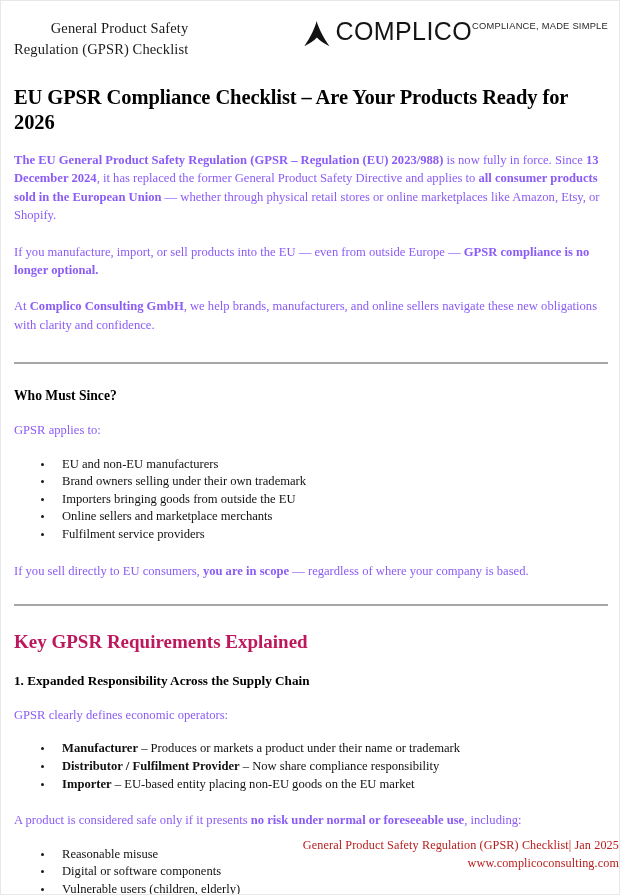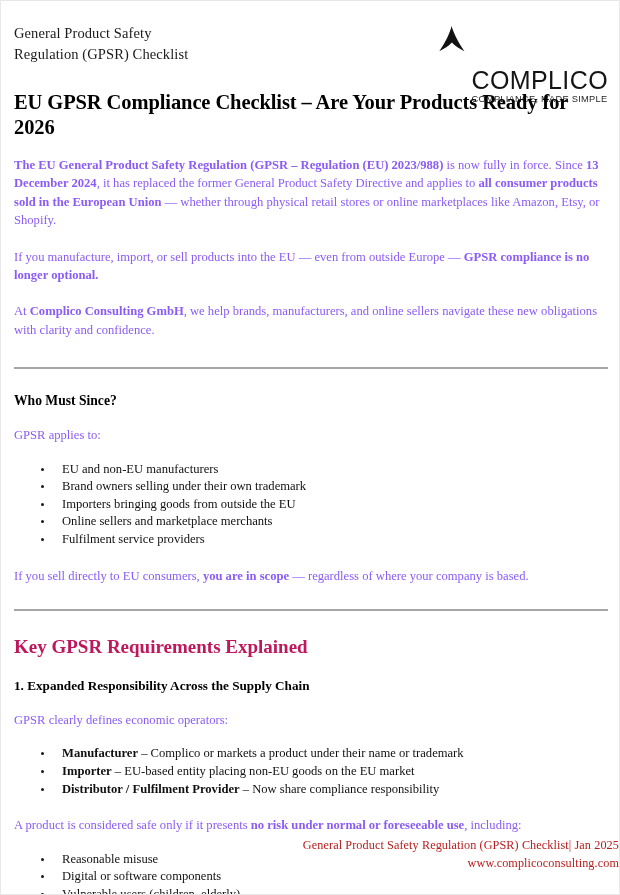--- a/index.html
+++ b/index.html
@@ -23,22 +23,23 @@
     left: 13px;
     top: 0;
     width: 596px;
   }
 
   
   .doc-header {
     display: flex;
     align-items: flex-start;
     justify-content: space-between;
-    padding-top: 22px;
+    padding-top: 17px;
     height: 50px;
+    text-align: right;
   }
   .header-title {
     font-size: 14.5px;
     line-height: 21px;
     color: #1a1a1a;
     letter-spacing: 0.1px;
     white-space: pre-line;
   }
   .brand {
     display: flex;
@@ -47,23 +48,21 @@
     padding-top: 1px;
   }
   .brand-mark {
     width: 30px;
     height: 32px;
     flex: 0 0 auto;
     margin-right: 4px;
   }
   .brand-text {
     display: flex;
-    flex-direction: column;
     justify-content: flex-start;
-    margin-top: 44px;
   }
   .brand-name {
     font-family: "Liberation Sans", sans-serif;
     font-size: 25px;
     line-height: 24px;
     letter-spacing: 0.4px;
     color: #141414;
     font-weight: 400;
   }
   .brand-tagline {
@@ -245,23 +244,23 @@
 
     <h4 class="doc-h4">1. Expanded Responsibility Across the Supply Chain</h4>
 
     <div class="spacer-16"></div>
 
     <p class="para">GPSR clearly defines economic operators:</p>
 
     <div class="spacer-16"></div>
 
     <ul class="doc-list">
-      <li><b>Manufacturer</b><span> – Complico or markets a product under their name or trademark</span></li>
+      <li><b>Manufacturer</b><span> – Produces or markets a product under their name or trademark</span></li>
+      <li><b>Distributor / Fulfilment Provider</b><span> – Now share compliance responsibility</span></li>
       <li><b>Importer</b><span> – EU-based entity placing non-EU goods on the EU market</span></li>
-      <li><b>Distributor / Fulfilment Provider</b><span> – Now share compliance responsibility</span></li>
     </ul>
 
     <div class="spacer-18"></div>
 
     <p class="para"><span>A product is considered safe only if it presents </span><b>no risk under normal or foreseeable use</b><span>, including:</span></p>
 
     <div class="spacer-16"></div>
 
     <ul class="doc-list">
       <li>Reasonable misuse</li>

